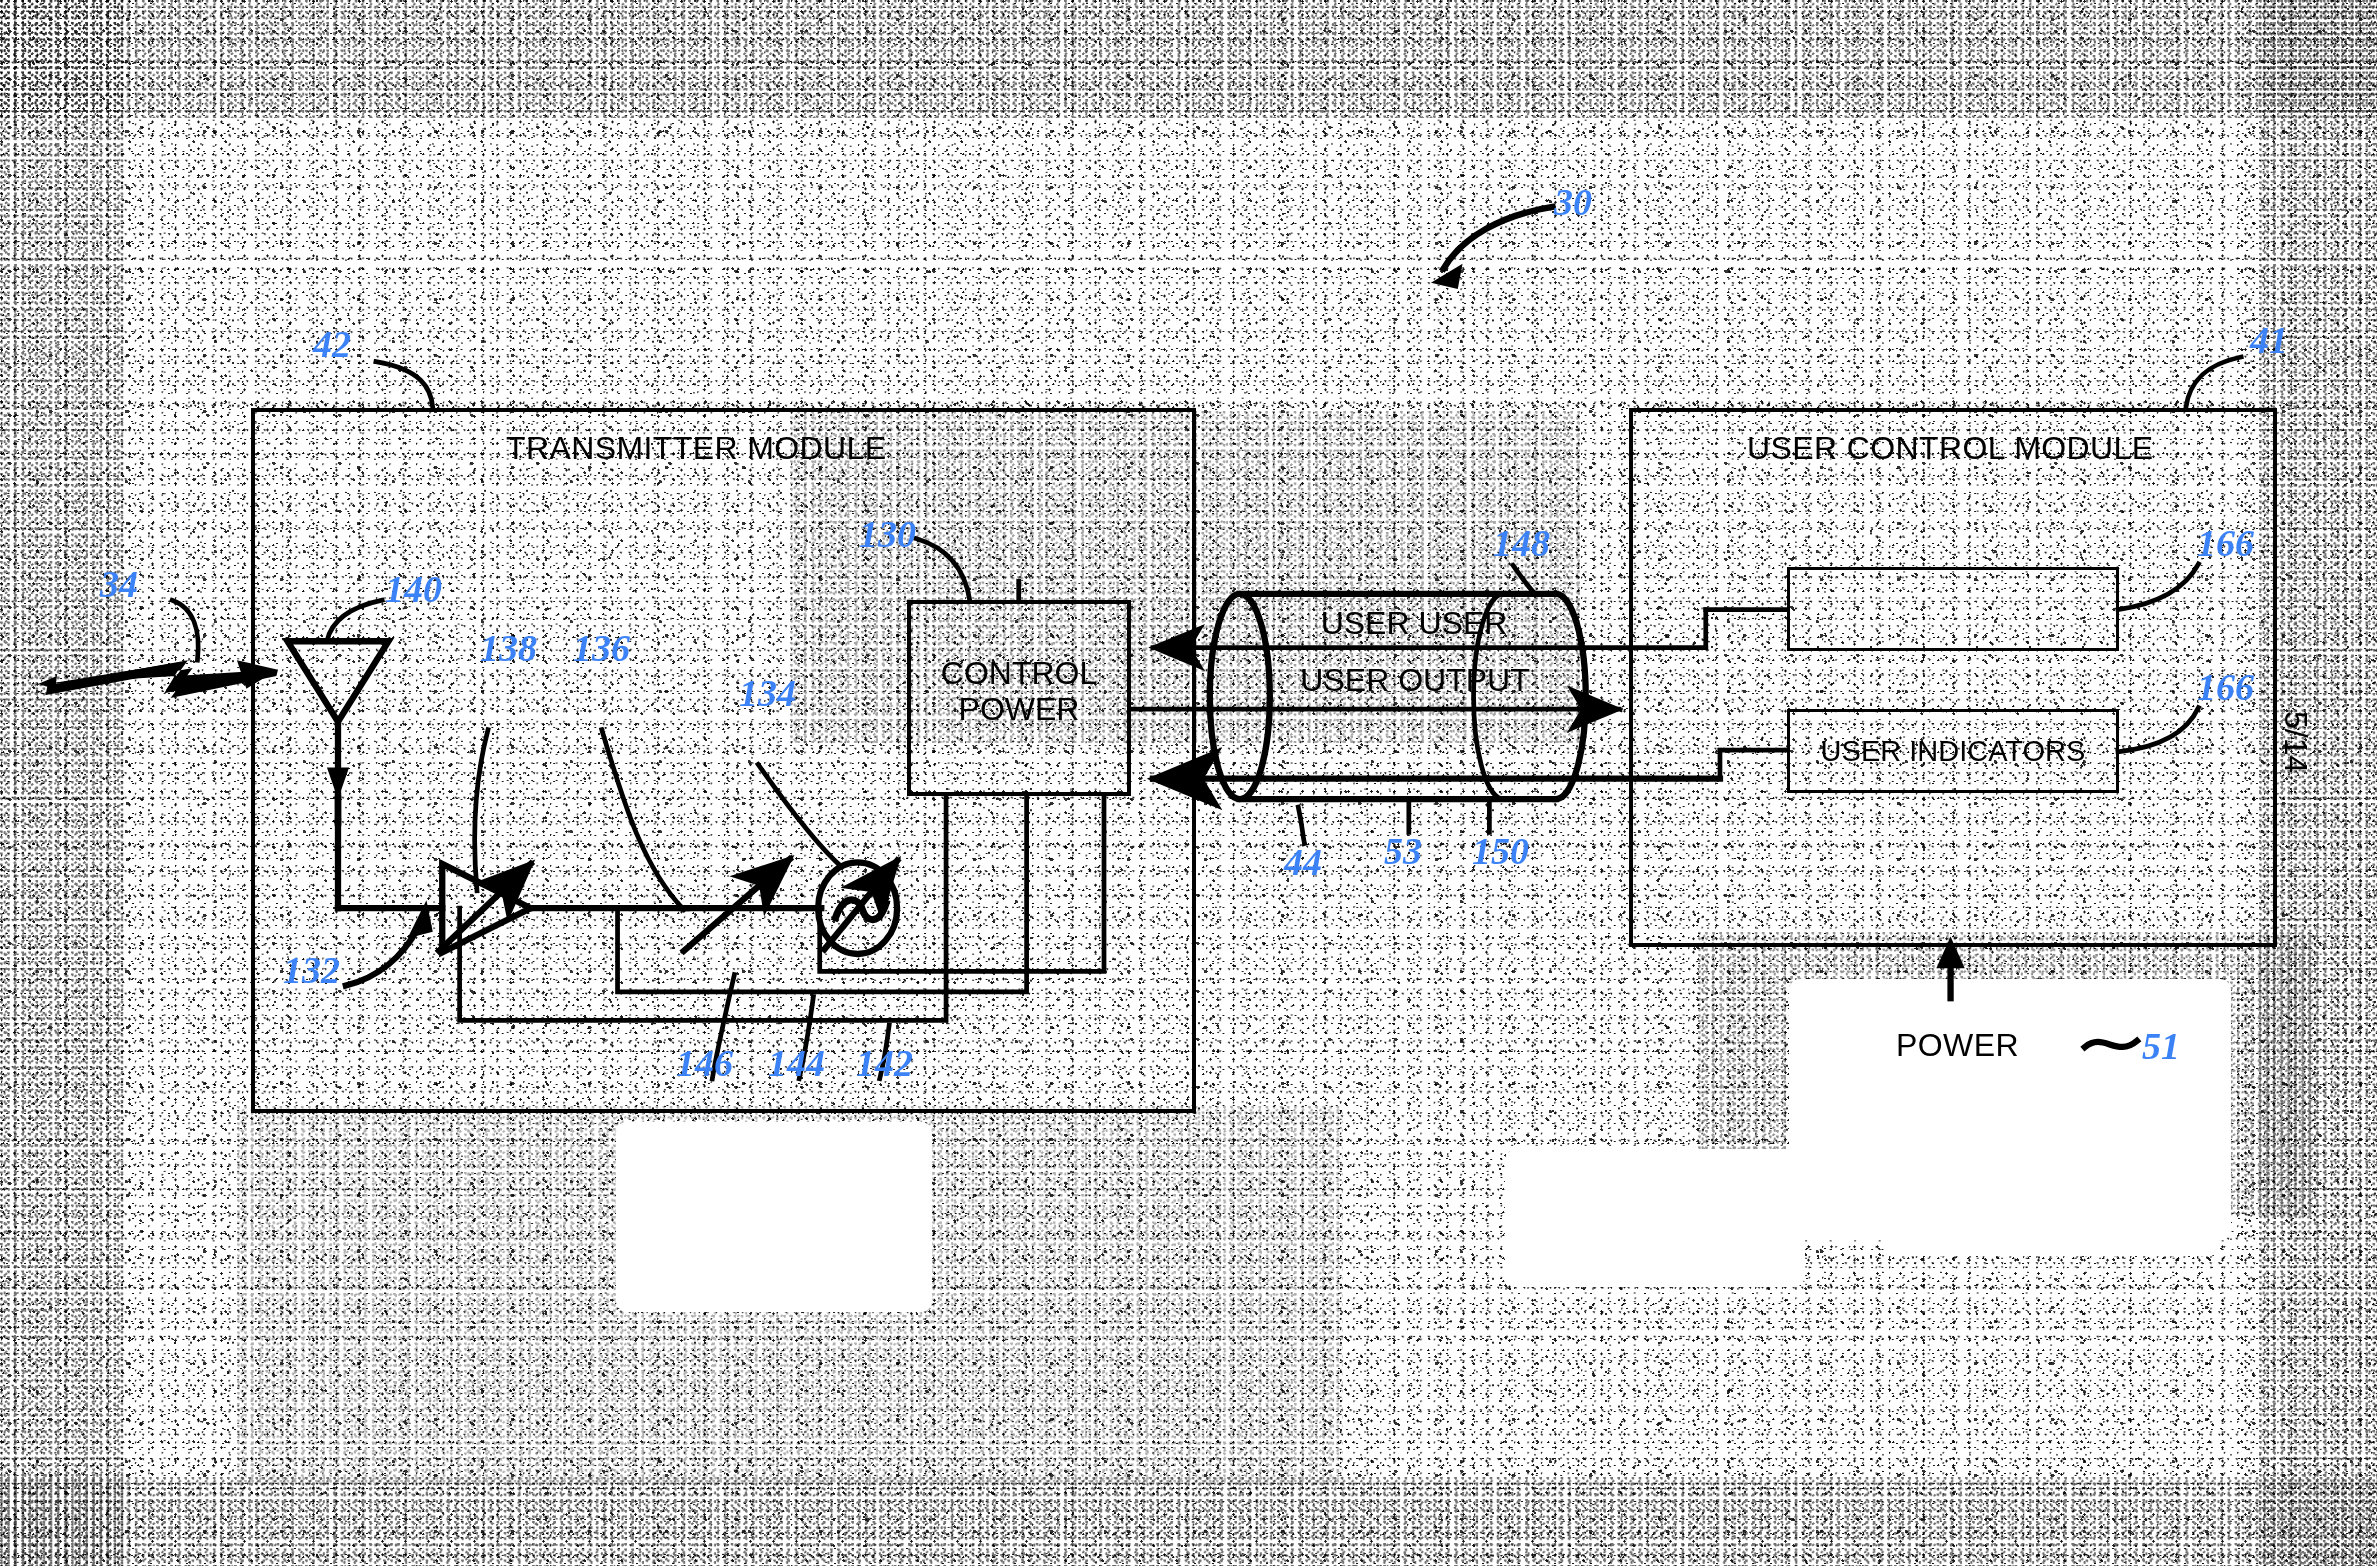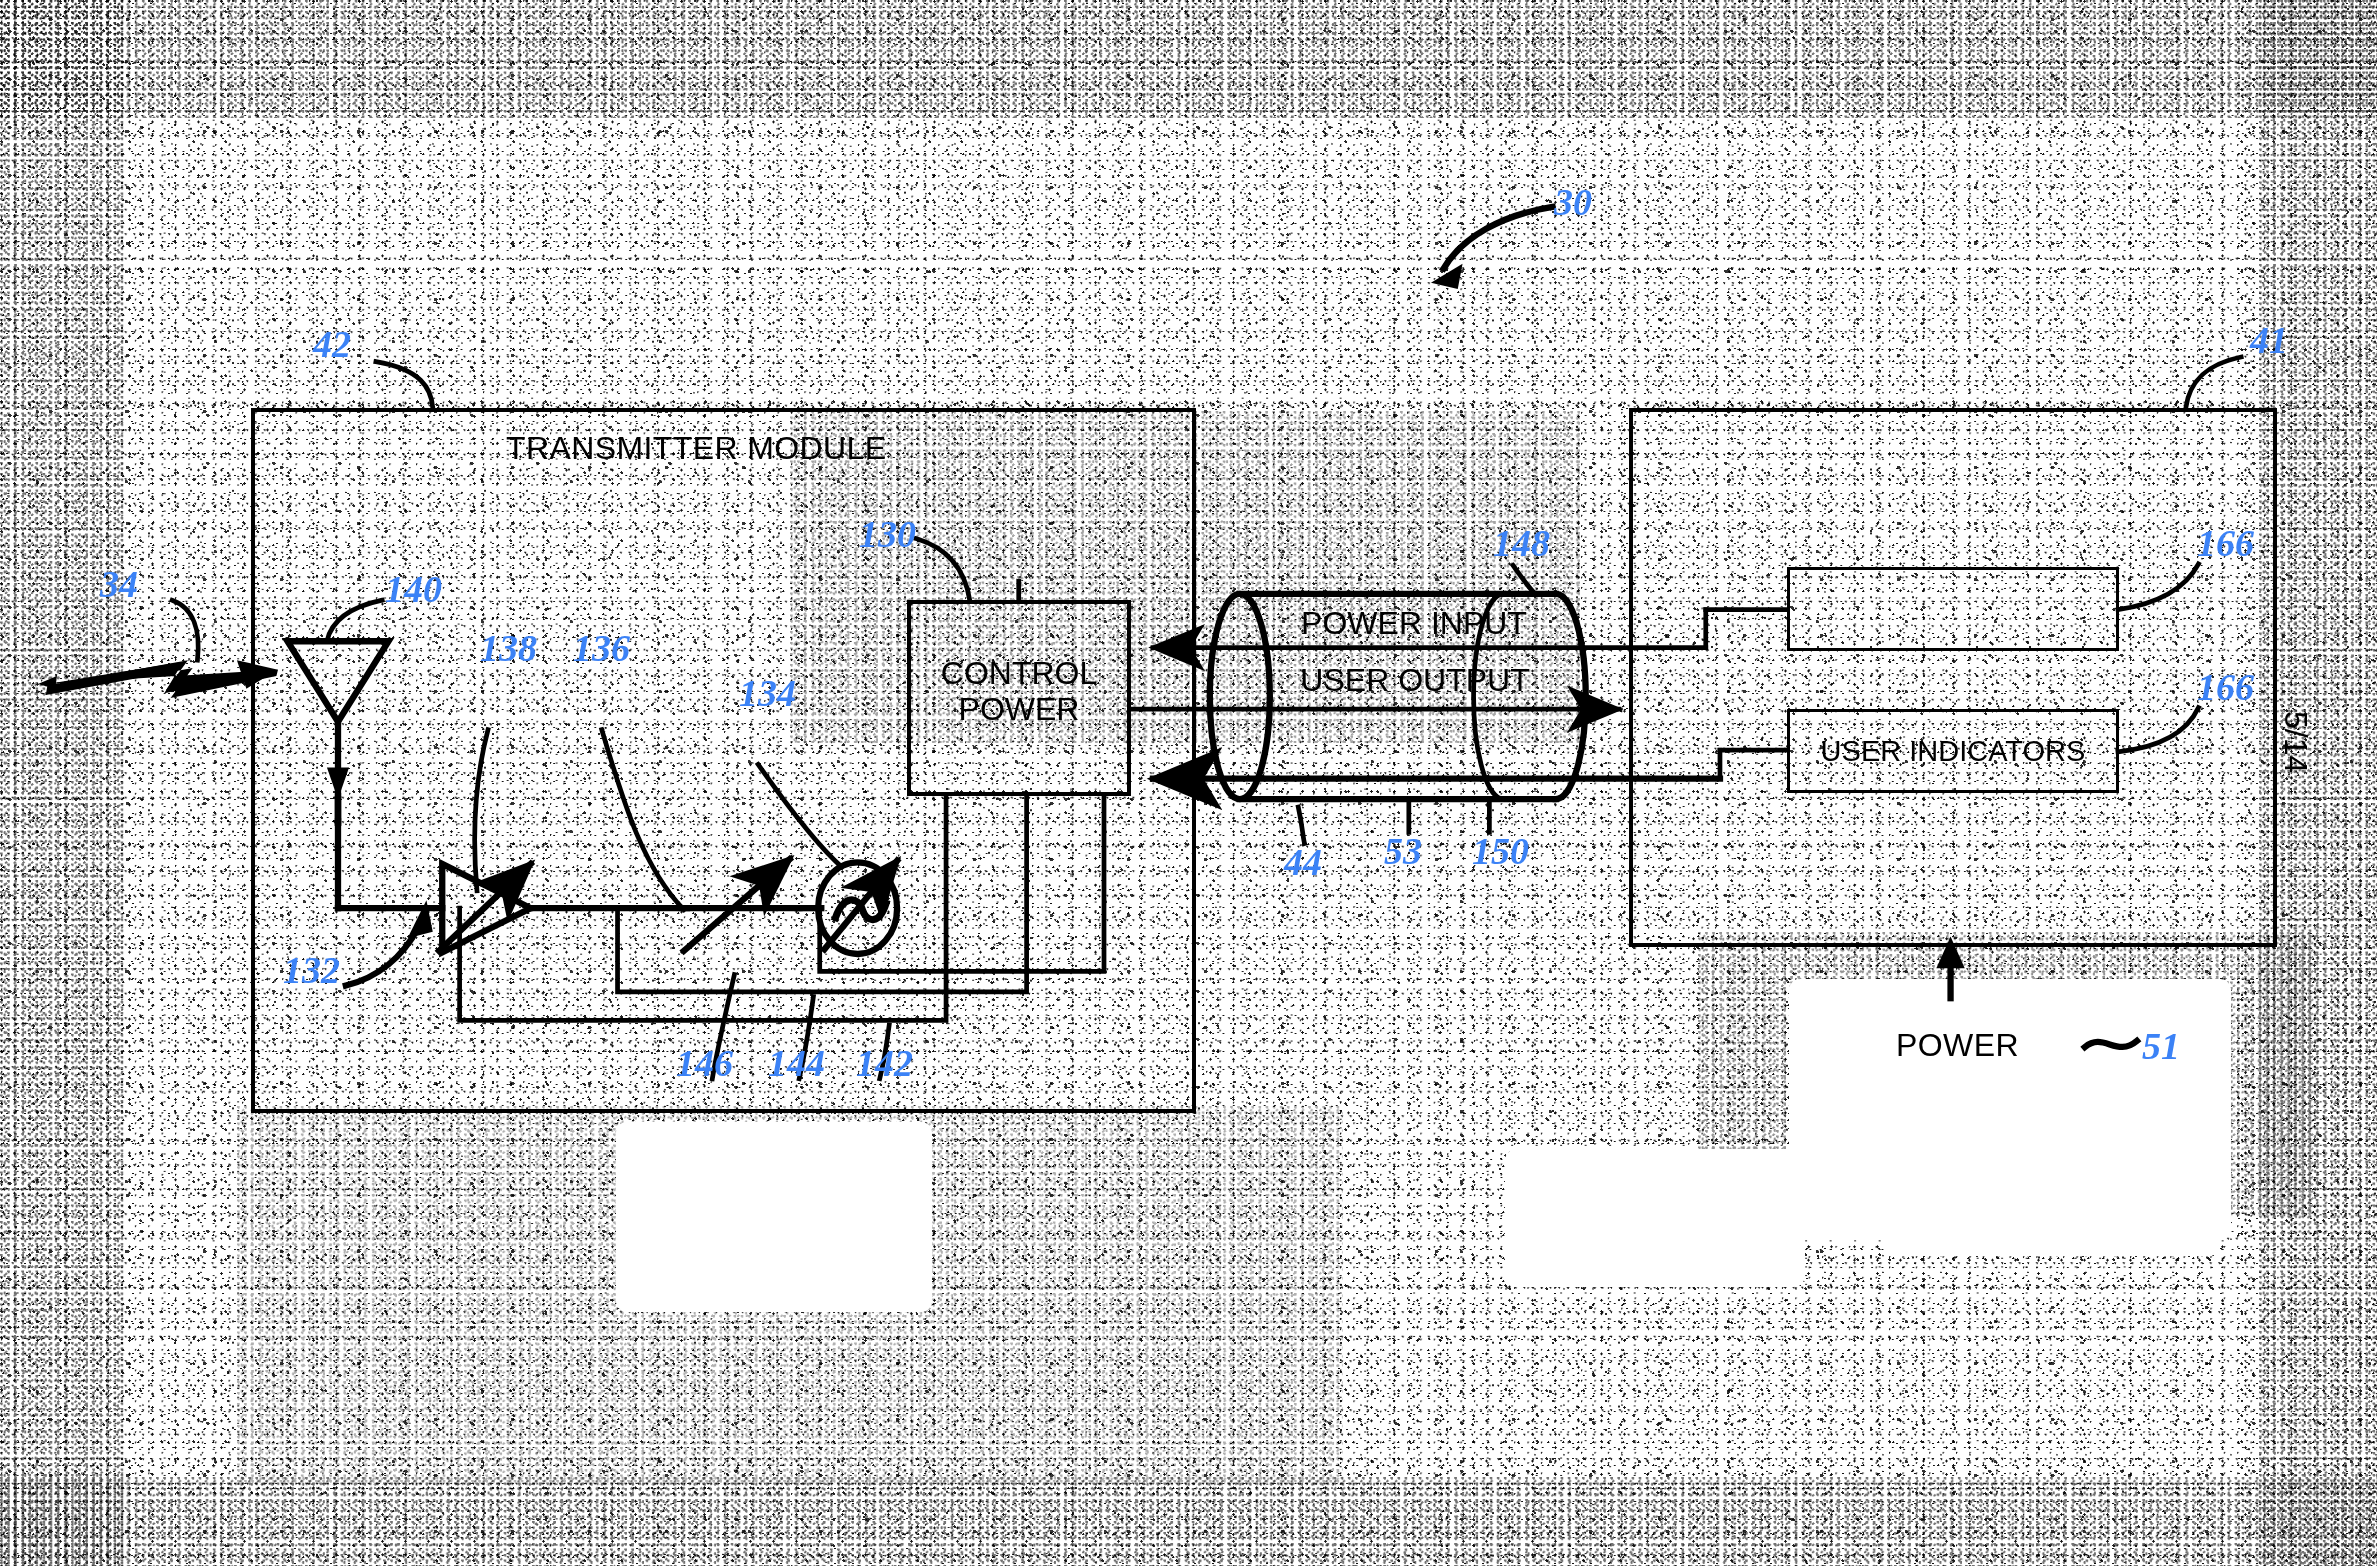--- a/index.html
+++ b/index.html
@@ -121,32 +121,33 @@
   <div class="patch r" style="left:1789px;top:979px;width:442px;height:261px;"></div>
   <div class="patch r" style="left:1888px;top:1145px;width:332px;height:111px;"></div>
   <div class="patch" style="left:1793px;top:1106px;width:111px;height:103px;"></div>
 
   <div id="diagram">
 
     <div class="box" style="left:251px;top:408px;width:945px;height:705px;"></div>
     <div class="boxtitle" style="left:506px;top:430px;font-size:32px;">TRANSMITTER MODULE</div>
 
     <div class="box" style="left:1629px;top:408px;width:648px;height:539px;"></div>
+    <div class="boxtitle" style="left:1747px;top:430px;font-size:32px;">USER CONTROL MODULE</div>
 
     <div class="box" style="left:907px;top:600px;width:224px;height:196px;"></div>
     <div class="centertxt" style="left:907px;top:600px;width:224px;height:184px;font-size:32px;">
       <span><span>CONTROL</span><br><span>POWER</span></span>
     </div>
 
     <div class="box thin" style="left:1787px;top:567px;width:332px;height:84px;"></div>
 
     <div class="box thin" style="left:1787px;top:709px;width:332px;height:84px;"></div>
     <div class="centertxt" style="left:1787px;top:709px;width:332px;height:84px;font-size:29px;border-radius:16px;">USER INDICATORS</div>
 
-    <div class="centertxt" style="left:1264px;top:600px;width:300px;height:47px;font-size:32px;">POWER INPUT</div>
+    <div class="centertxt" style="left:1264px;top:600px;width:300px;height:47px;font-size:32px;">USER USER</div>
     <div class="centertxt" style="left:1257px;top:657px;width:316px;height:47px;font-size:32px;">USER OUTPUT</div>
 
     <div class="boxtitle" style="left:1896px;top:1027px;font-size:32px;">POWER</div>
 
     <div class="pagemark" style="left:2314px;top:711px;font-size:32px;">5/14</div>
 
     <svg class="ov" viewBox="0 0 3010 1983">
       <defs>
         <marker id="ah" markerWidth="13" markerHeight="13" refX="11" refY="5" orient="auto" markerUnits="strokeWidth">
           <path d="M0,0 L12,5 L0,10 L3,5 z" fill="#000"></path>

